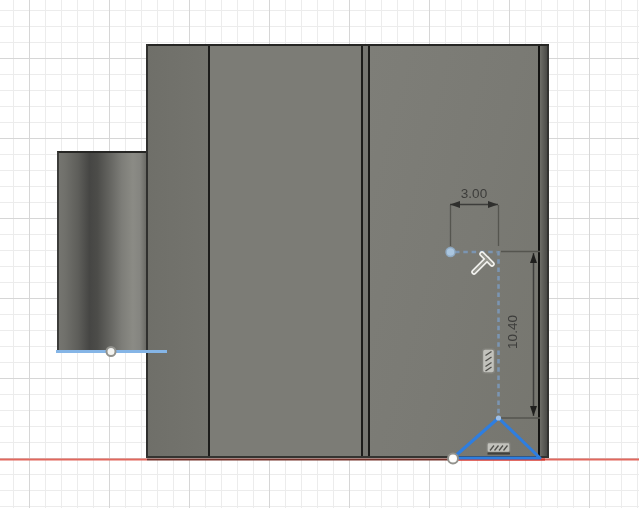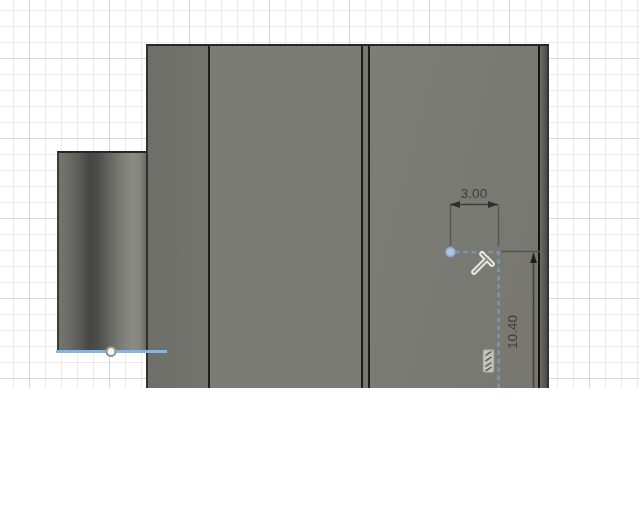--- a/index.html
+++ b/index.html
@@ -1,18 +1,18 @@
 <!DOCTYPE html>
 <html><head>
 <meta charset="utf-8">
 <style>
   html,body{margin:0;padding:0;background:#ffffff;}
   #viewport{
     position:relative;
-    width:639px;height:388px;
+    width:639px;height:508px;
     overflow:hidden;
     background-color:#ffffff;
     font-family:"Liberation Sans", sans-serif;
   }
   
   #grid{
     position:absolute;left:0;top:0;width:639px;height:508px;
     background-image:
       linear-gradient(90deg,#d6d6d6 1px,transparent 1px),
       linear-gradient(0deg,#d6d6d6 1px,transparent 1px),

